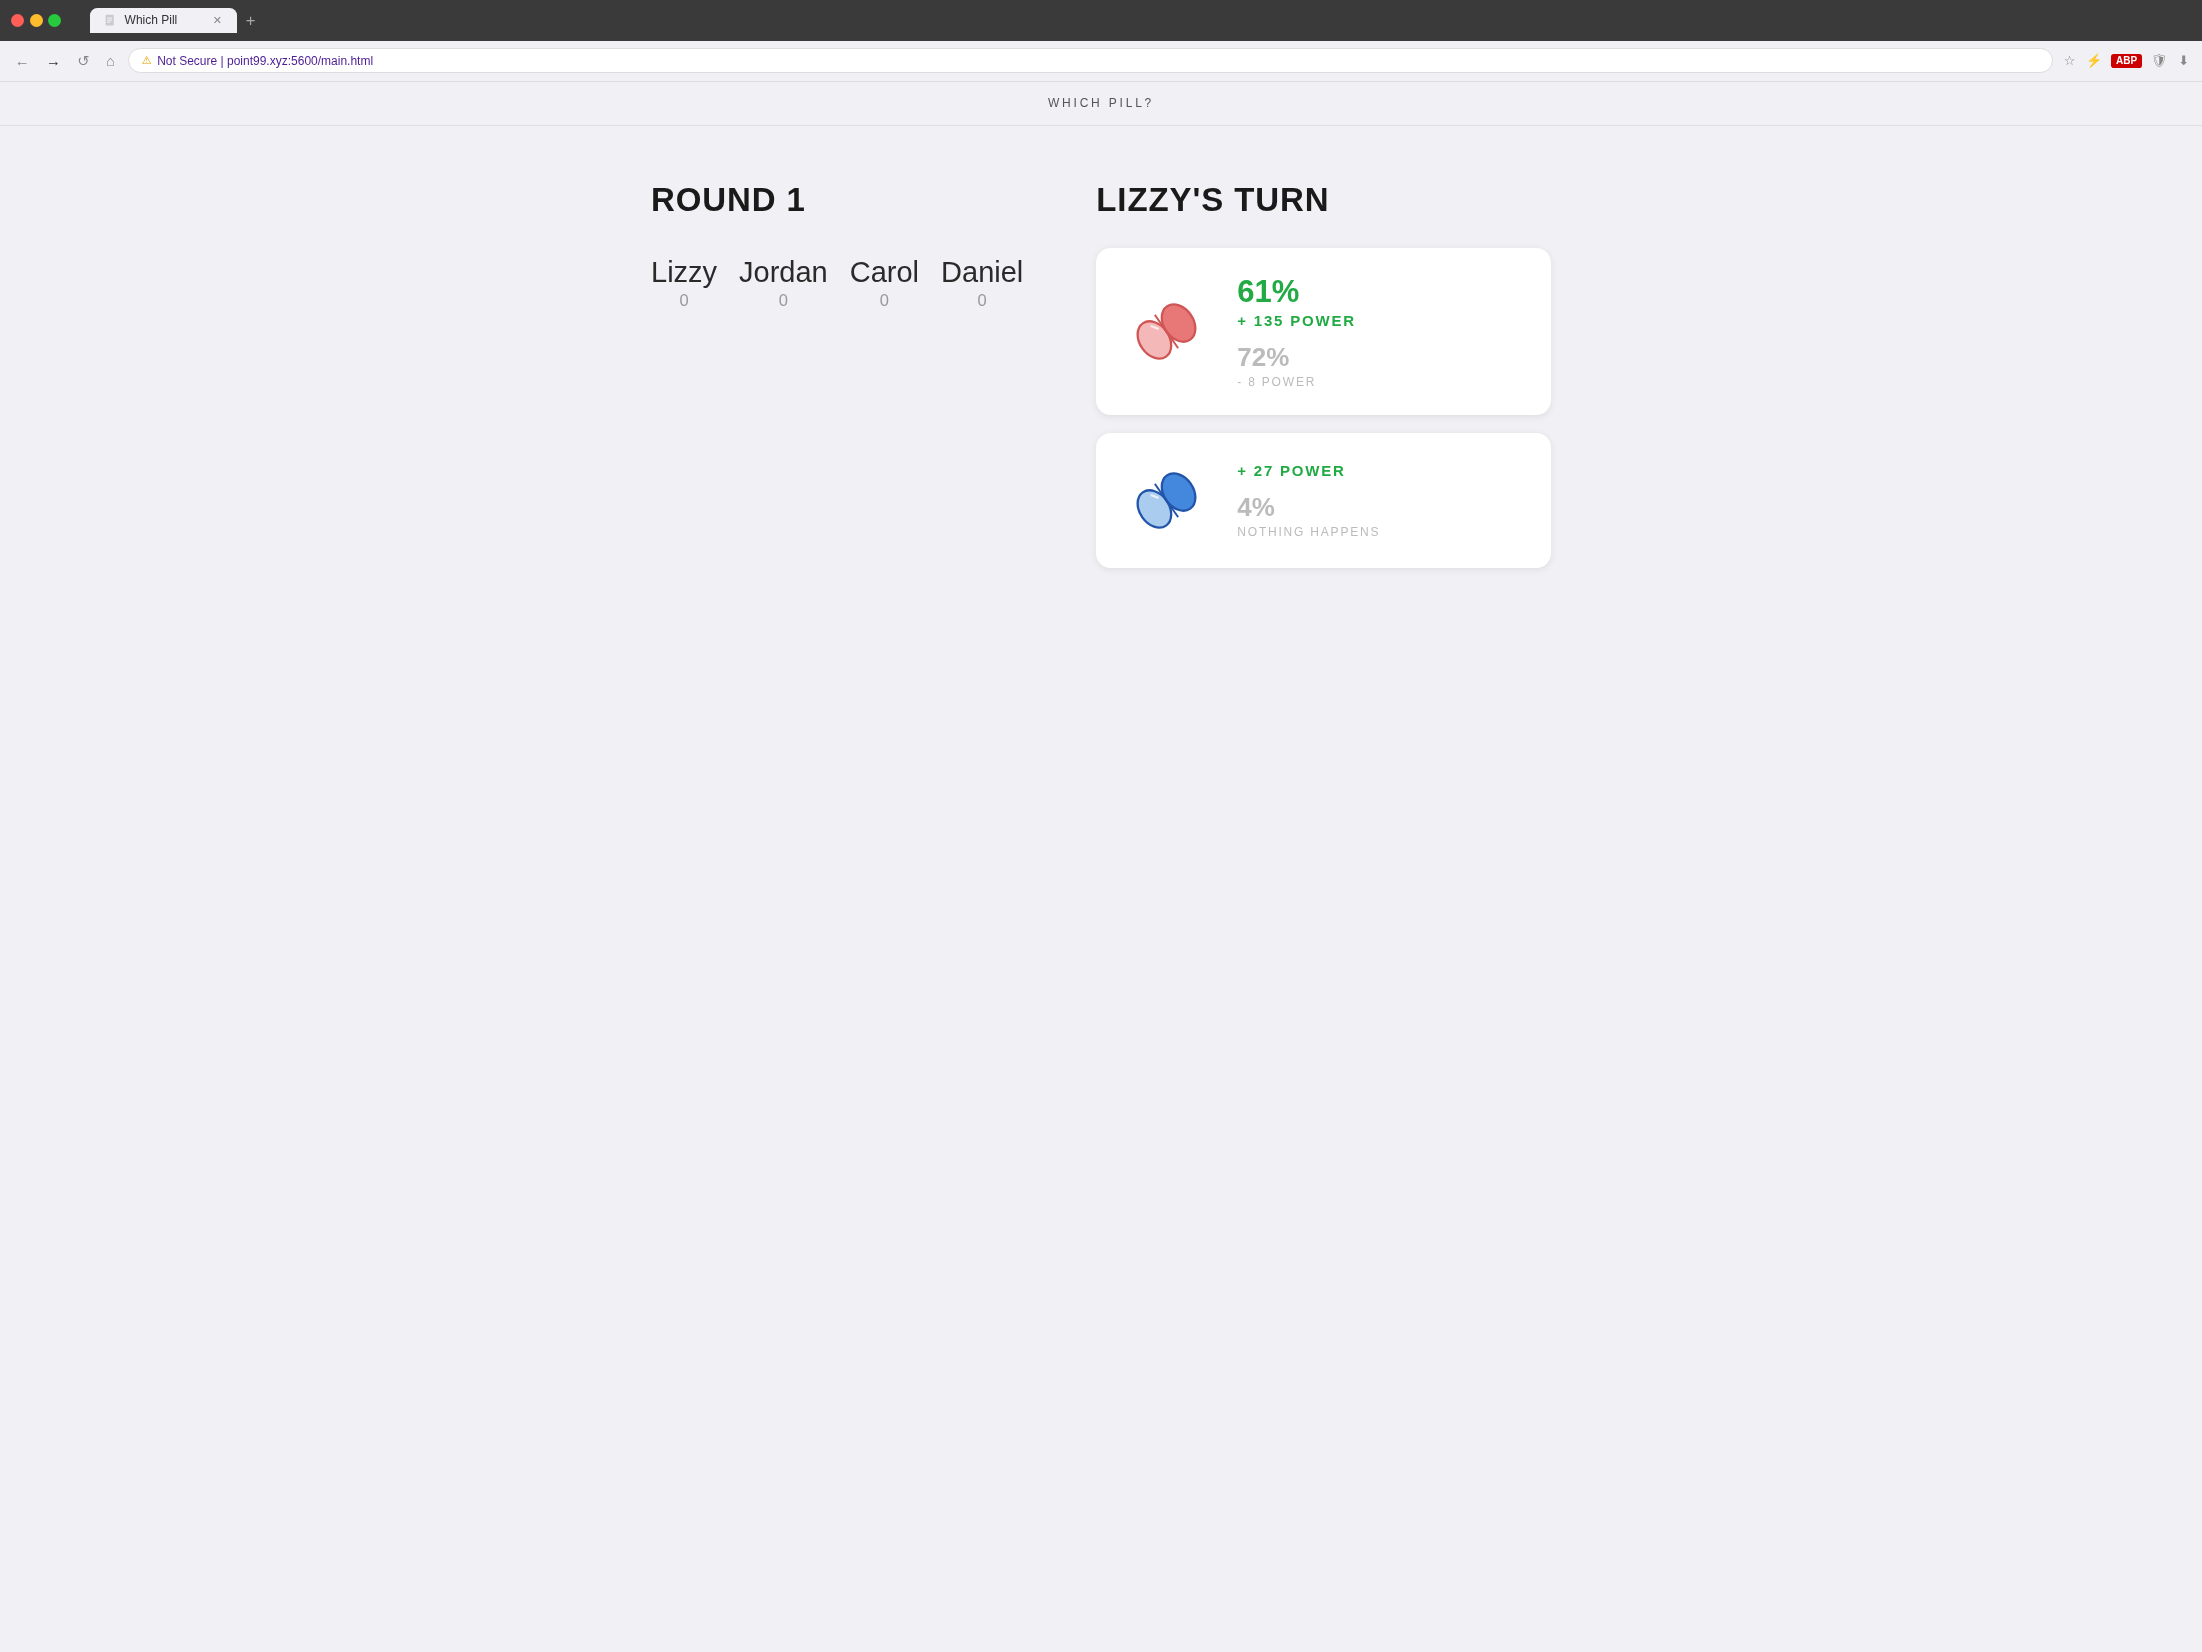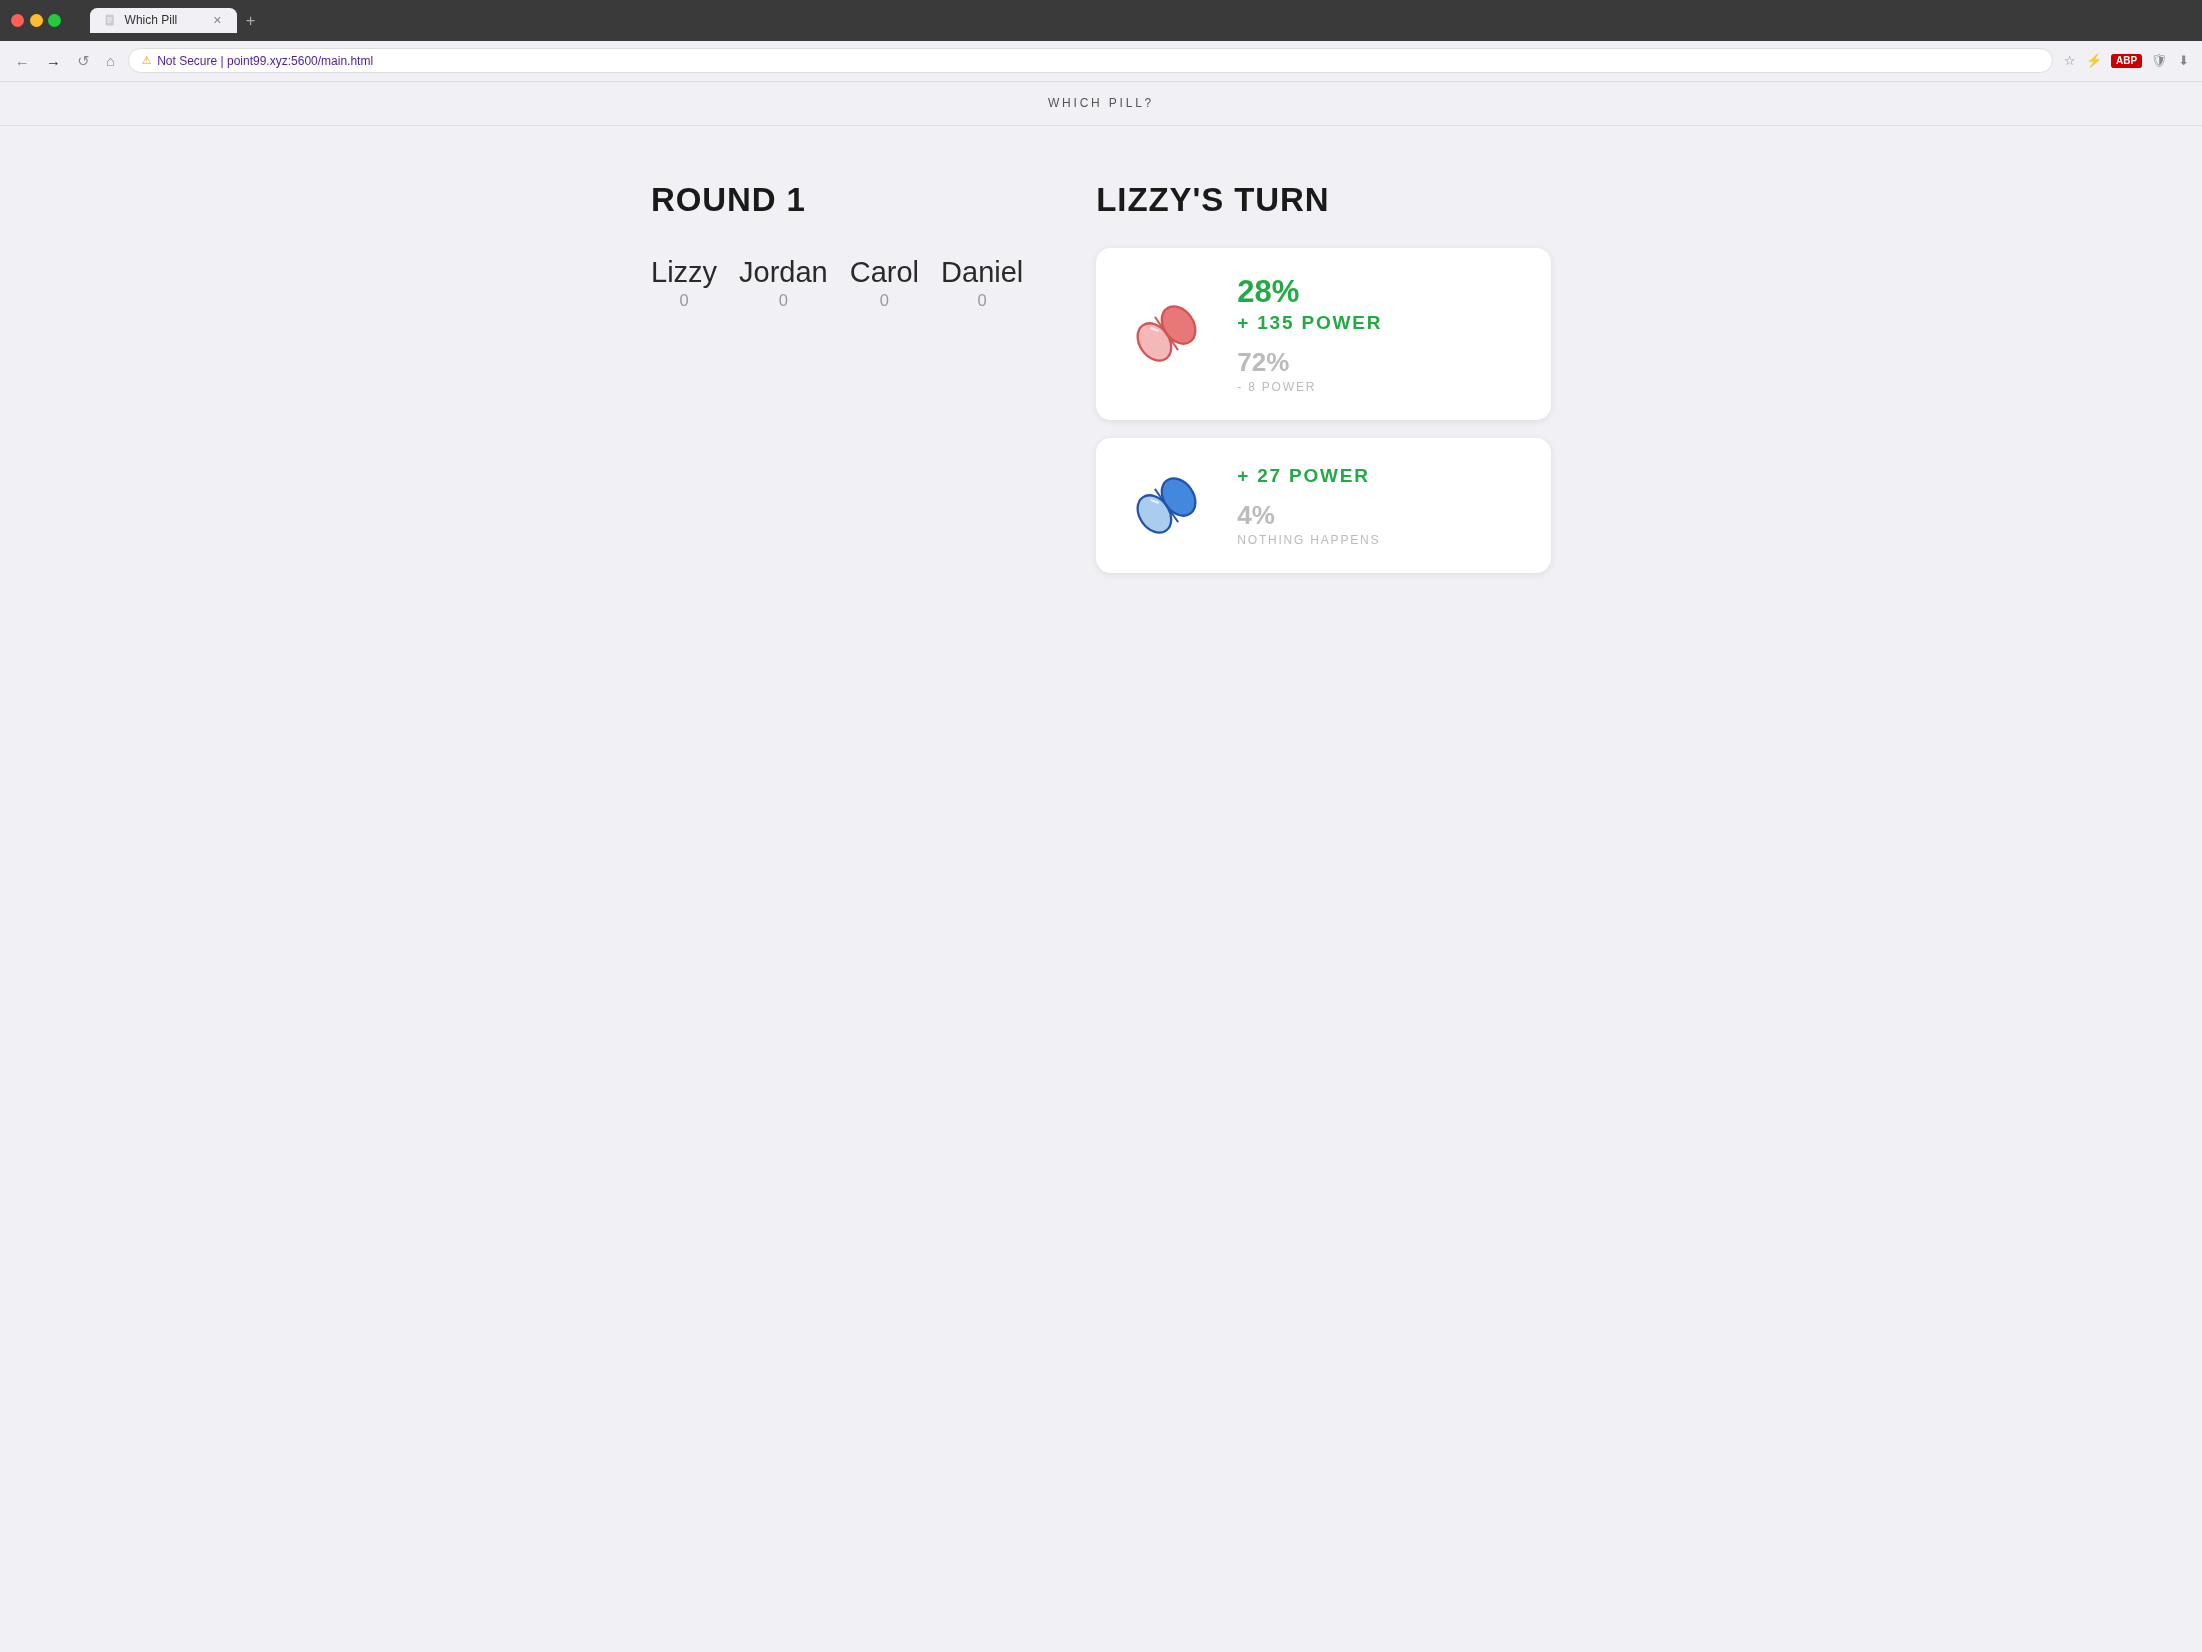--- a/index.html
+++ b/index.html
@@ -259,21 +259,21 @@
     }
 
     .stat-primary-percent {
       font-size: 31px;
       font-weight: 700;
       color: #22aa44;
       margin-bottom: 1.8px;
     }
 
     .stat-primary-label {
-      font-size: 19px;
+      font-size: 15px;
       font-weight: 600;
       color: #22aa44;
       letter-spacing: 1.8px;
       margin-bottom: 13px;
     }
 
     .stat-secondary-percent {
       font-size: 26px;
       font-weight: 600;
       color: #bbb;
@@ -385,21 +385,21 @@
 
               <ellipse cx="16" cy="0" rx="16" ry="22" fill="#e87878" stroke="#d05555" stroke-width="2.5"></ellipse>
 
               <line x1="0" y1="-22" x2="0" y2="22" stroke="#d05555" stroke-width="2"></line>
 
               <line x1="-10" y1="-14" x2="-6" y2="-8" stroke="white" stroke-width="2.5" stroke-linecap="round" opacity="0.7"></line>
             </g>
           </svg>
 
           <div class="pill-stats">
-            <div class="stat-primary-percent">28%</div>
+            <div class="stat-primary-percent">61%</div>
             <div class="stat-primary-label">+ 135 POWER</div>
             <div class="stat-secondary-percent">72%</div>
             <div class="stat-secondary-label">- 8 POWER</div>
           </div>
         </div>
 
         <div class="pill-card">
 
           <svg class="pill-svg" viewBox="0 0 90 90">
             <g transform="translate(45,45) rotate(-35)">

